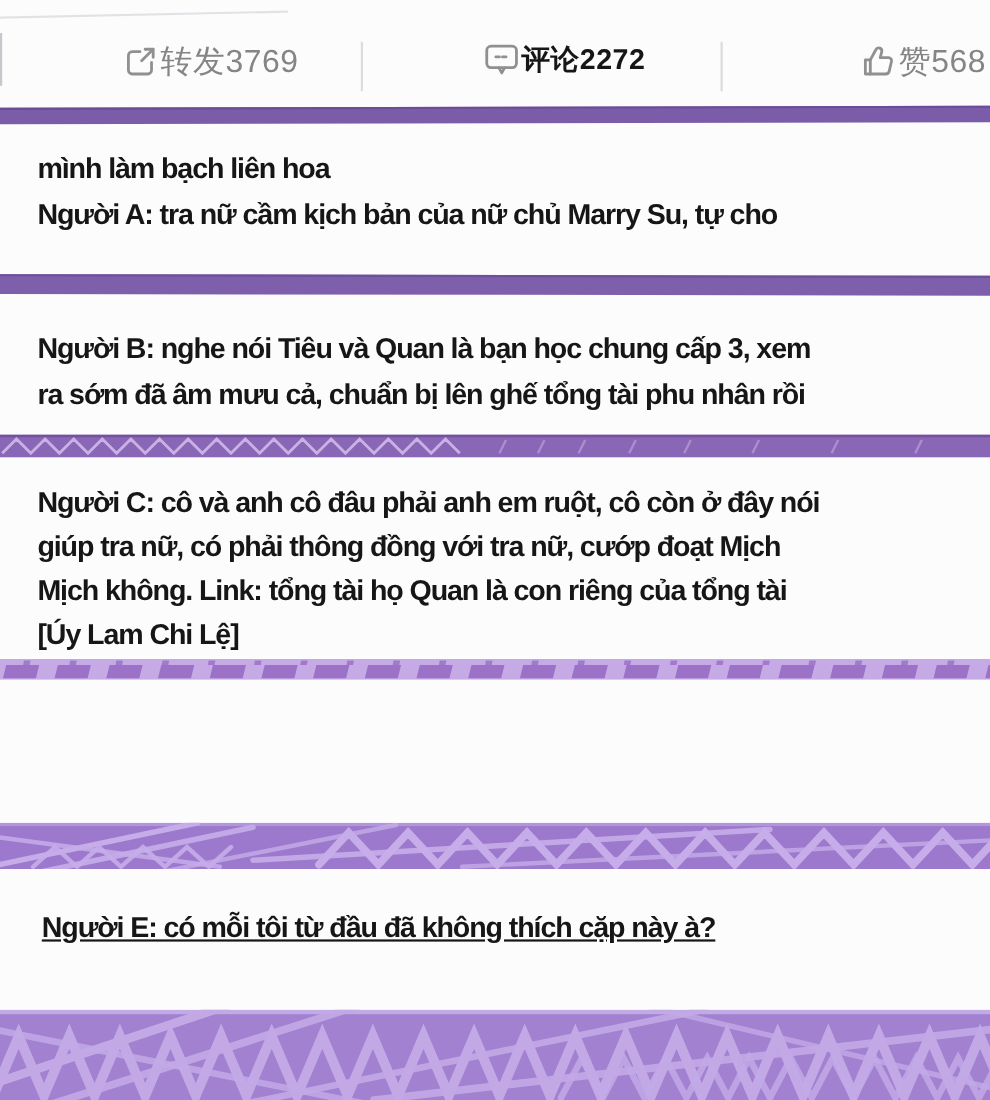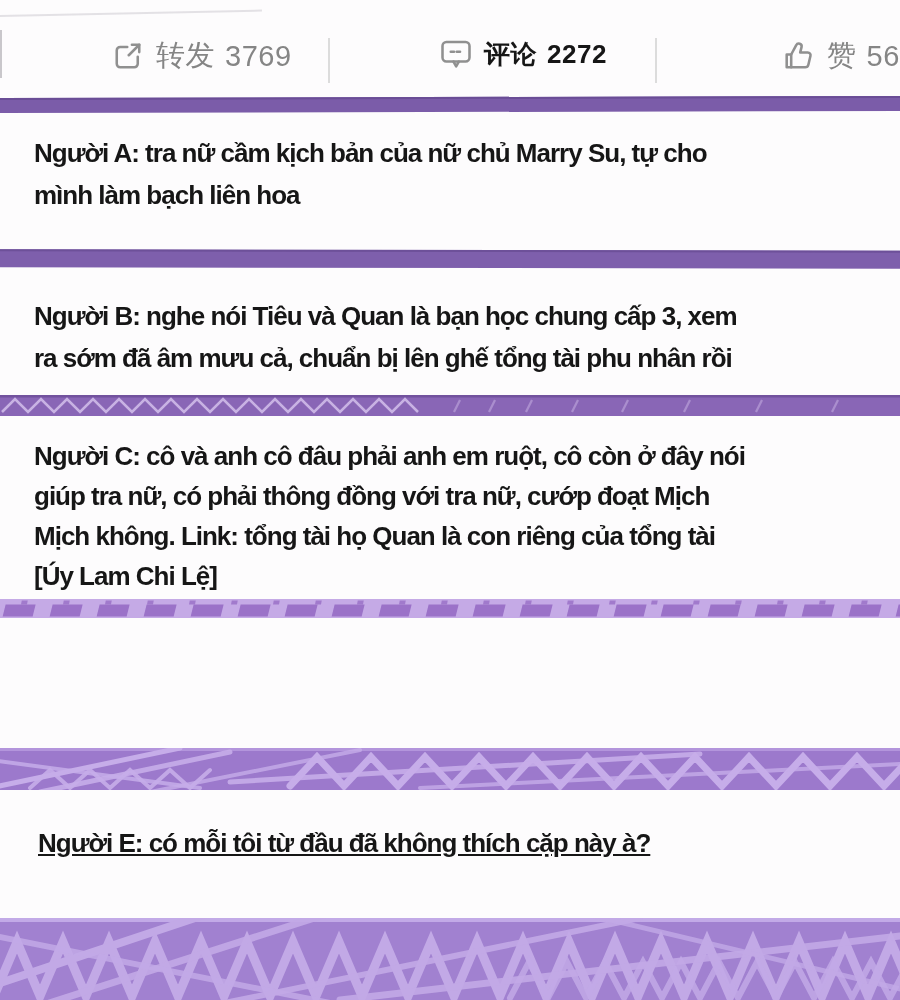--- a/index.html
+++ b/index.html
@@ -8,21 +8,21 @@
     background:#fdfcfd;
     font-family:"Liberation Sans","DejaVu Sans",sans-serif;
   }
   
   .toolbar{position:absolute;left:0;top:0;width:900px;height:97px;background:#fdfcfd;}
   .toolbar-topline{position:absolute;left:0;top:15px;width:262px;height:2px;background:#d6d2d8;opacity:.65;transform:rotate(-1.2deg);transform-origin:left center;}
   .toolbar-lefttick{position:absolute;left:0;top:30px;width:2px;height:48px;background:#c9c7cb;}
   .divider{position:absolute;top:38px;width:2px;height:45px;background:#dcdcdc;}
   .divider.d1{left:328px;}
   .divider.d2{left:655px;}
-  .action{position:absolute;top:36px;display:flex;align-items:center;gap:10px;color:#858585;font-size:29px;cursor:pointer;}
+  .action{position:absolute;top:36px;display:flex;align-items:center;color:#858585;font-size:29px;cursor:pointer;}
   .action .icon{width:36px;height:36px;display:inline-block;}
   .action .icon svg{width:36px;height:36px;stroke:#909090;stroke-width:1.7;fill:none;stroke-linecap:round;stroke-linejoin:round;}
   .action .lbl{white-space:nowrap;letter-spacing:.5px;}
   .action.repost{left:110px;}
   .action.comment{left:438px;}
   .action.like{left:781px;}
   
   .band{position:absolute;left:0;width:900px;}
   .band svg{display:block;width:900px;height:100%;}
   .band1{top:97px;height:13px;background:#7b5ca9;border-top:2px solid #6a4d96;transform:rotate(-.12deg);}
@@ -86,22 +86,22 @@
         </svg>
       </span>
       <span class="lbl">赞</span>
       <span class="lbl">568</span>
     </div>
   </div>
 
   <div class="band band1"></div>
 
   <div class="comment c-a">
+    <span class="line">mình làm bạch liên hoa</span>
     <span class="line">Người A: tra nữ cầm kịch bản của nữ chủ Marry Su, tự cho</span>
-    <span class="line">mình làm bạch liên hoa</span>
   </div>
 
   <div class="band band2"></div>
 
   <div class="comment c-b">
     <span class="line">Người B: nghe nói Tiêu và Quan là bạn học chung cấp 3, xem</span>
     <span class="line">ra sớm đã âm mưu cả, chuẩn bị lên ghế tổng tài phu nhân rồi</span>
   </div>
 
   <div class="band band3">

